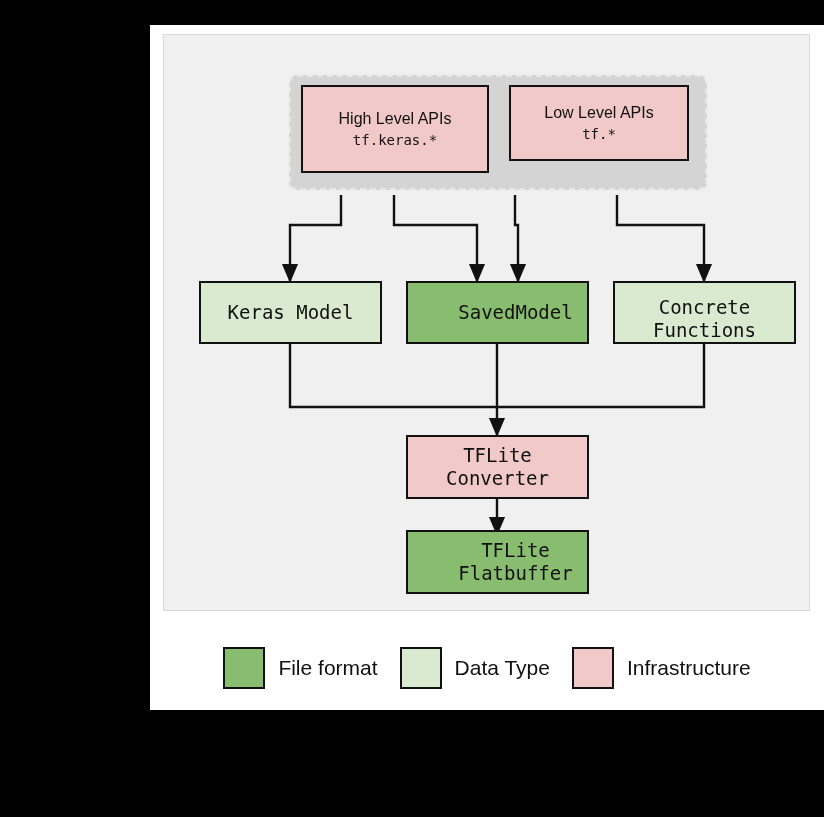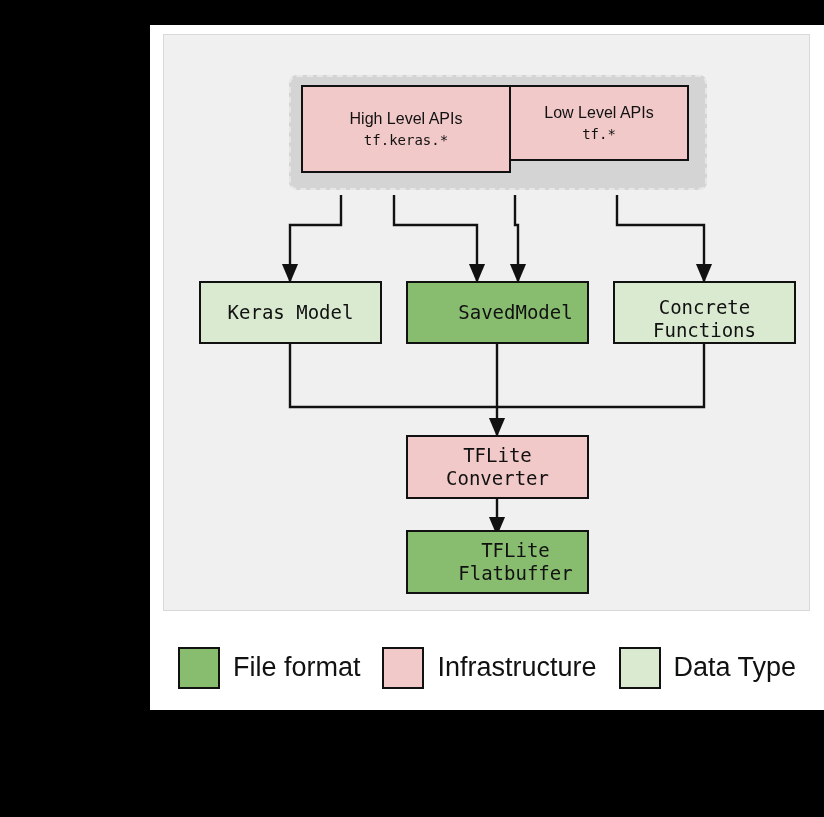--- a/index.html
+++ b/index.html
@@ -107,21 +107,21 @@
   }
   .swatch {
     width: 42px;
     height: 42px;
     border: 2.5px solid #111111;
     box-sizing: border-box;
     flex: none;
   }
   .legend-label {
     font-family: "Liberation Sans", sans-serif;
-    font-size: 27px;
+    font-size: 21px;
     color: #111111;
     white-space: nowrap;
   }
 </style>
 </head>
 <body>
 
 <div id="card">
 
   <div id="panel">
@@ -140,21 +140,21 @@
       </g>
       <g fill="none" stroke="#111111" stroke-width="2.4">
         <path d="M126,309 L126,372 L540,372 L540,309"></path>
       </g>
       <path d="M333,309 L333,400" fill="none" stroke="#111111" stroke-width="2.4" marker-end="url(#arrowhead)"></path>
       <path d="M333,464 L333,499" fill="none" stroke="#111111" stroke-width="2.4" marker-end="url(#arrowhead)"></path>
     </svg>
 
     <div id="api-group"></div>
 
-    <div class="node infra" style="left:137px; top:50px; width:210px; height:88px;">
+    <div class="node infra" style="left:137px; top:50px; width:188px; height:88px;">
       <div class="title">High Level APIs</div>
       <div class="sub">tf.keras.*</div>
     </div>
 
     <div class="node infra" style="left:345px; top:50px; width:180px; height:76px;">
       <div class="title">Low Level APIs</div>
       <div class="sub">tf.*</div>
     </div>
 
     <div class="node datatype" style="left:35px; top:246px; width:183px; height:63px;">
@@ -181,22 +181,22 @@
     </div>
 
   </div>
 
   <div id="legend">
     <div class="legend-item">
       <div class="swatch fileformat"></div>
       <div class="legend-label">File format</div>
     </div>
     <div class="legend-item">
+      <div class="swatch datatype"></div>
+      <div class="legend-label">Data Type</div>
+    </div>
+    <div class="legend-item">
       <div class="swatch infra"></div>
       <div class="legend-label">Infrastructure</div>
     </div>
-    <div class="legend-item">
-      <div class="swatch datatype"></div>
-      <div class="legend-label">Data Type</div>
-    </div>
   </div>
 
 </div>
 
 </body></html>

